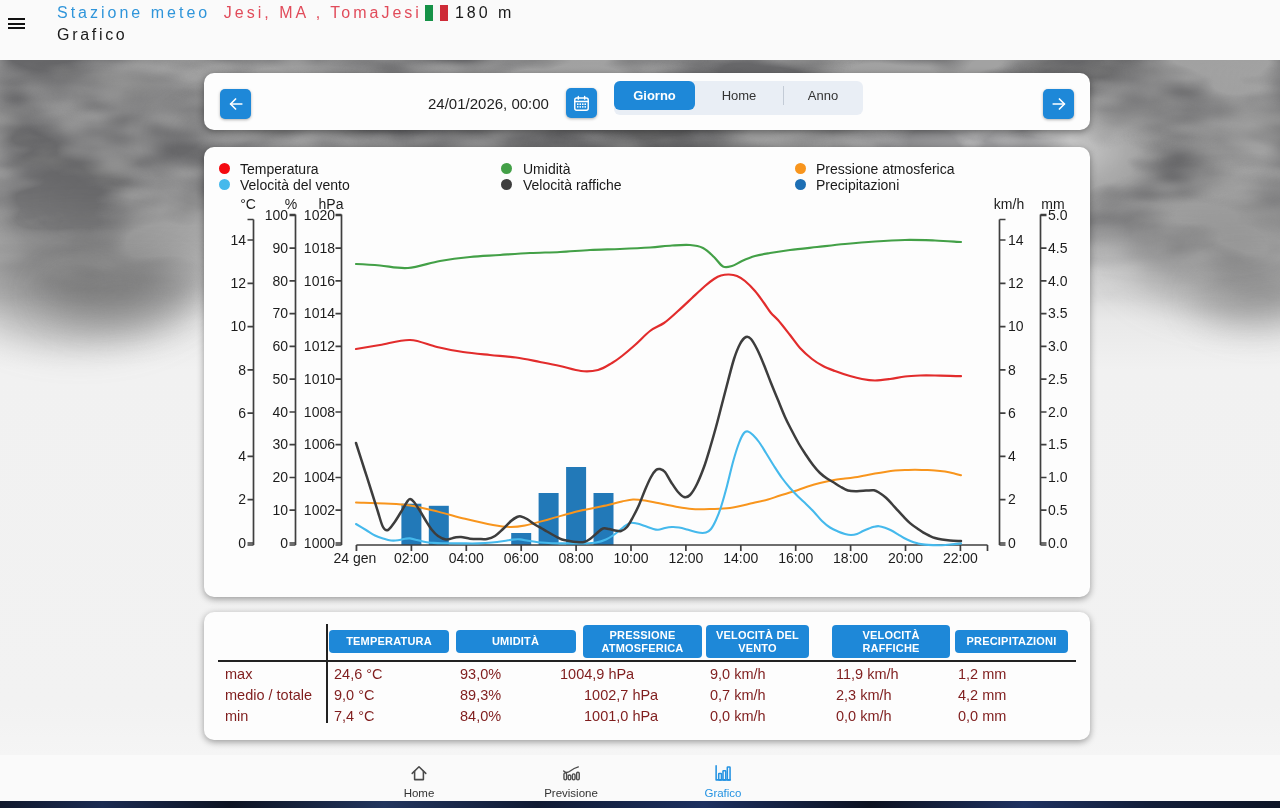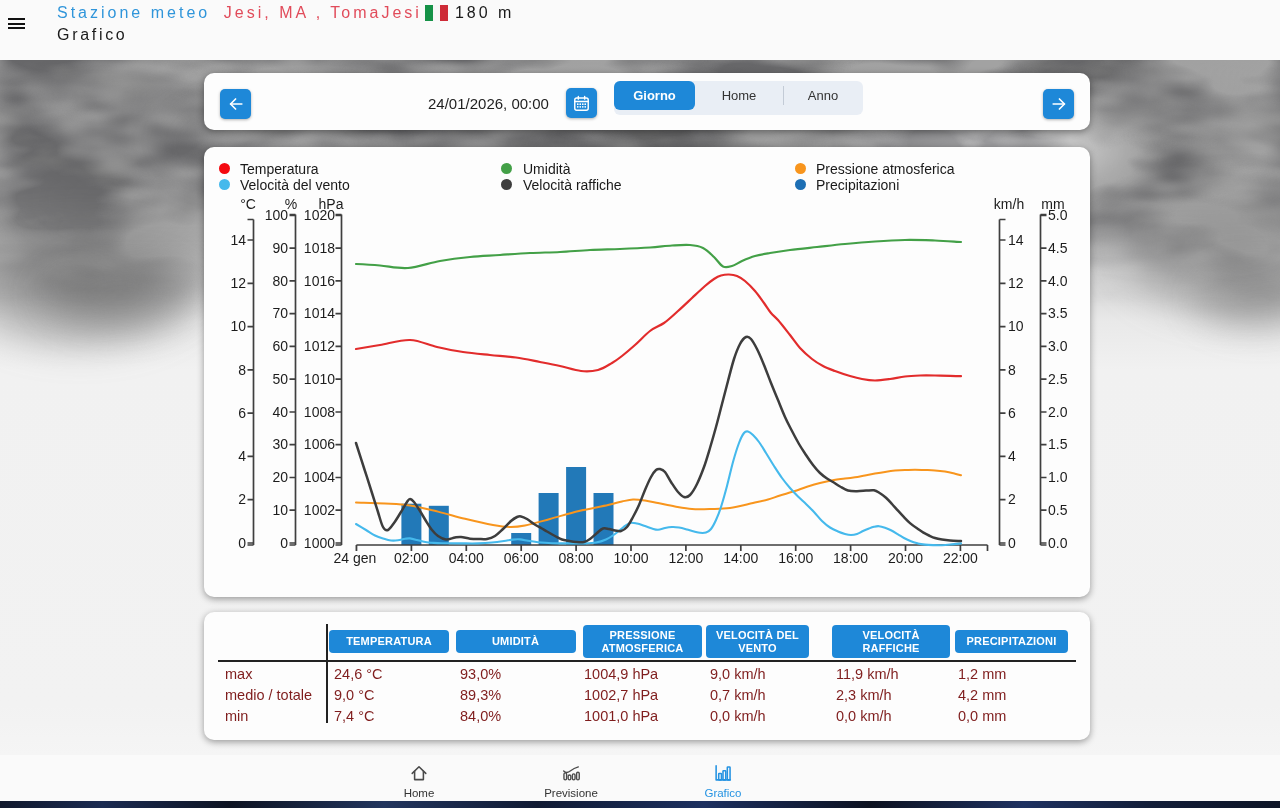--- a/index.html
+++ b/index.html
@@ -215,21 +215,21 @@
 <div class="chip" style="left:455.5px;width:120px">UMIDITÀ</div>
 <div class="chip chip2" style="left:583px;width:119px">PRESSIONE<br>ATMOSFERICA</div>
 <div class="chip chip2" style="left:706px;width:103px">VELOCITÀ DEL<br>VENTO</div>
 <div class="chip chip2" style="left:832px;width:118px">VELOCITÀ<br>RAFFICHE</div>
 <div class="chip" style="left:955px;width:113px">PRECIPITAZIONI</div>
 <div class="tline-v"></div>
 <div class="tline-h"></div>
 <span class="cell" style="left:225px;top:666px">max</span>
 <span class="cell" style="left:334px;top:666px">24,6 °C</span>
 <span class="cell" style="left:460px;top:666px">93,0%</span>
-<span class="cell" style="left:584px;top:666px">1004,9 hPa</span>
+<span class="cell" style="left:560px;top:666px">1004,9 hPa</span>
 <span class="cell" style="left:710px;top:666px">9,0 km/h</span>
 <span class="cell" style="left:836px;top:666px">11,9 km/h</span>
 <span class="cell" style="left:958px;top:666px">1,2 mm</span>
 <span class="cell" style="left:225px;top:687px">medio / totale</span>
 <span class="cell" style="left:334px;top:687px">9,0 °C</span>
 <span class="cell" style="left:460px;top:687px">89,3%</span>
 <span class="cell" style="left:584px;top:687px">1002,7 hPa</span>
 <span class="cell" style="left:710px;top:687px">0,7 km/h</span>
 <span class="cell" style="left:836px;top:687px">2,3 km/h</span>
 <span class="cell" style="left:958px;top:687px">4,2 mm</span>

